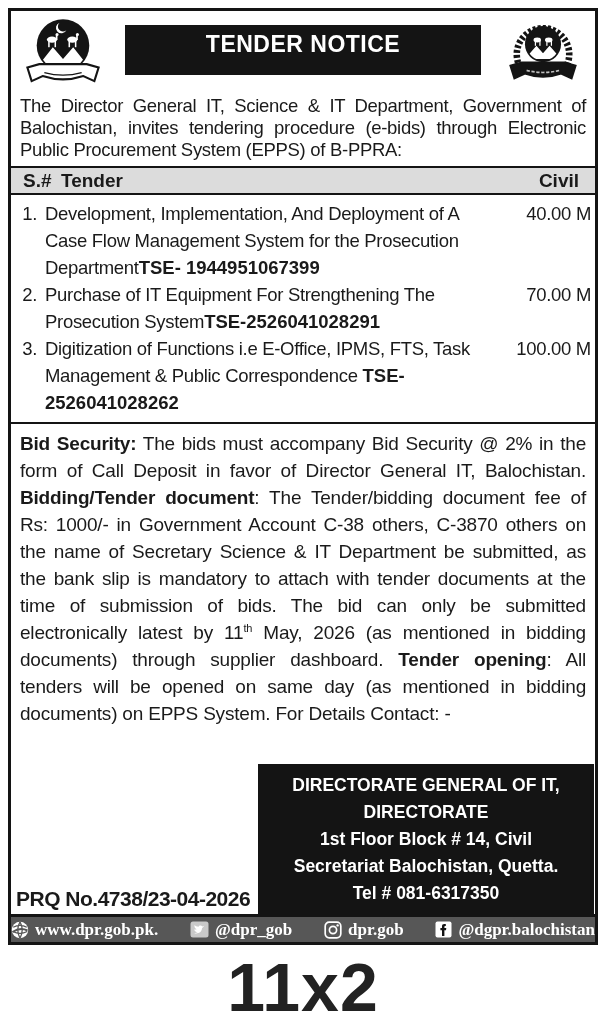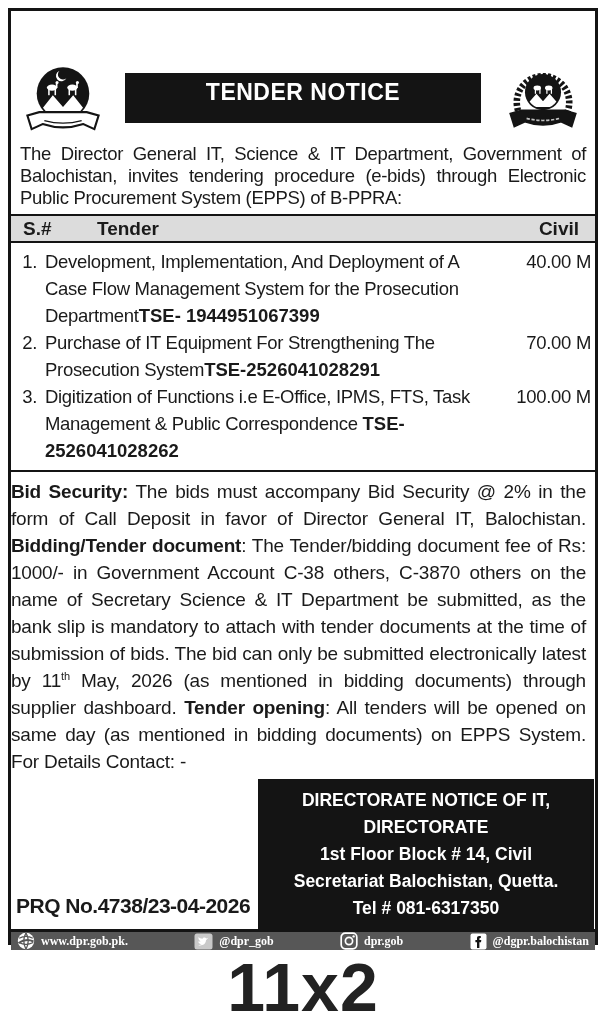--- a/index.html
+++ b/index.html
@@ -11,21 +11,21 @@
     position:relative;
     overflow:hidden;
   }
   .notice {
     position:absolute; left:8px; top:8px; width:590px; height:937px;
     border:3px solid #141414;
     background:#fff;
     display:flex; flex-direction:column;
   }
   
-  .header { display:flex; align-items:flex-start; padding:4px 6px 0 6px; height:82px;margin-top:48px; }
+  .header { display:flex; align-items:flex-start; padding:4px 6px 0 6px; height:82px; }
   .logo { width:92px; display:flex; justify-content:center; }
   .title-box {
     flex:1; margin:10px 16px 0 16px; height:50px;
     background:#141414; color:#ffffff;
     display:flex; justify-content:center; align-items:flex-start;
     padding-top:6px;
     font-weight:bold; font-size:23px; letter-spacing:0.5px;
   }
   
   .intro {
@@ -34,56 +34,56 @@
     text-align:justify;
   }
   
   .thead {
     display:flex; align-items:center;
     background:#dcdcdc;
     border-top:2px solid #141414; border-bottom:2px solid #141414;
     height:29px; font-weight:bold; font-size:19px;
   }
   .th-sno { width:50px; padding-left:12px; }
-  .th-tender { flex:1; margin-left:36px; }
+  .th-tender { flex:1; }
   .th-cost { width:94px; text-align:right; padding-right:16px; }
   .tbody { padding:5px 0 6px 0; }
   .trow { display:flex; align-items:flex-start; font-size:18.5px; line-height:27px; letter-spacing:-0.3px; }
   .td-sno { width:26px; text-align:right; flex:none; }
   .td-desc { flex:1; padding:0 8px 0 8px; }
   .td-desc b { letter-spacing:0; }
   .td-cost { width:94px; text-align:right; padding-right:4px; flex:none; }
   
   .body-text {
     border-top:2px solid #141414;
-    padding:6px 9px 4px 0;
+    padding:6px 9px 4px 9px;
     font-size:19px; line-height:27px; letter-spacing:-0.2px;
     text-align:justify;
   }
   .body-text sup { font-size:11px; line-height:0; }
   
   .bottom-area { flex:1; display:flex; align-items:flex-end; }
   .prq {
-    flex:1; padding:0 0 11px 5px;
+    flex:1; padding:0 0 3px 5px;
     font-weight:bold; font-size:21px; letter-spacing:-0.5px; white-space:nowrap;
   }
   .contact-box {
     width:336px; margin-right:1px;
     background:#141414; color:#ffffff;
     text-align:center; font-weight:bold; font-size:17.5px; line-height:27px;
     padding:8px 6px 7px 6px;
   }
   
   .footer-bar {
     height:28px; background:#575757;
     border-top:3px solid #141414;
     display:flex; align-items:center; justify-content:space-between;
-    padding:0 6px;
+    padding:0 0;
     color:#ffffff; font-family:"Liberation Serif","DejaVu Serif",serif;
-    font-weight:bold; font-size:12px;
+    font-weight:bold; font-size:17px;
   }
   .footer-item { display:flex; align-items:center; gap:6px; white-space:nowrap; }
   .footer-item svg { display:block; }
   
   .size-tag {
     position:absolute; left:0; right:0; top:948px;
     text-align:center;
     font-weight:bold; font-size:68px; letter-spacing:1px; color:#222;
   }
 </style>
@@ -169,21 +169,21 @@
         <span class="td-cost">100.00 M</span>
       </div>
     </div>
   </div>
 
   <p class="body-text"><b>Bid Security:</b><span> The bids must accompany Bid Security @ 2% in the form of Call Deposit in favor of Director General IT, Balochistan. </span><b>Bidding/Tender document</b><span>: The Tender/bidding document fee of Rs: 1000/- in Government Account C-38 others, C-3870 others on the name of Secretary Science &amp; IT Department be submitted, as the bank slip is mandatory to attach with tender documents at the time of submission of bids.  The bid can only be submitted electronically latest by 11</span><sup>th</sup><span> May, 2026 (as mentioned in bidding documents) through supplier dashboard. </span><b>Tender opening</b><span>: All tenders will be opened on same day (as mentioned in bidding documents) on EPPS System. For Details Contact: -</span></p>
 
   <div class="bottom-area">
     <div class="prq">PRQ No.4738/23-04-2026</div>
     <div class="contact-box">
-      <div>DIRECTORATE NOTICE OF IT,</div>
+      <div>DIRECTORATE GENERAL OF IT,</div>
       <div>DIRECTORATE</div>
       <div>1st Floor Block # 14, Civil</div>
       <div>Secretariat Balochistan, Quetta.</div>
       <div>Tel # 081-6317350</div>
     </div>
   </div>
 
   <div class="footer-bar">
     <span class="footer-item">
       <span>

